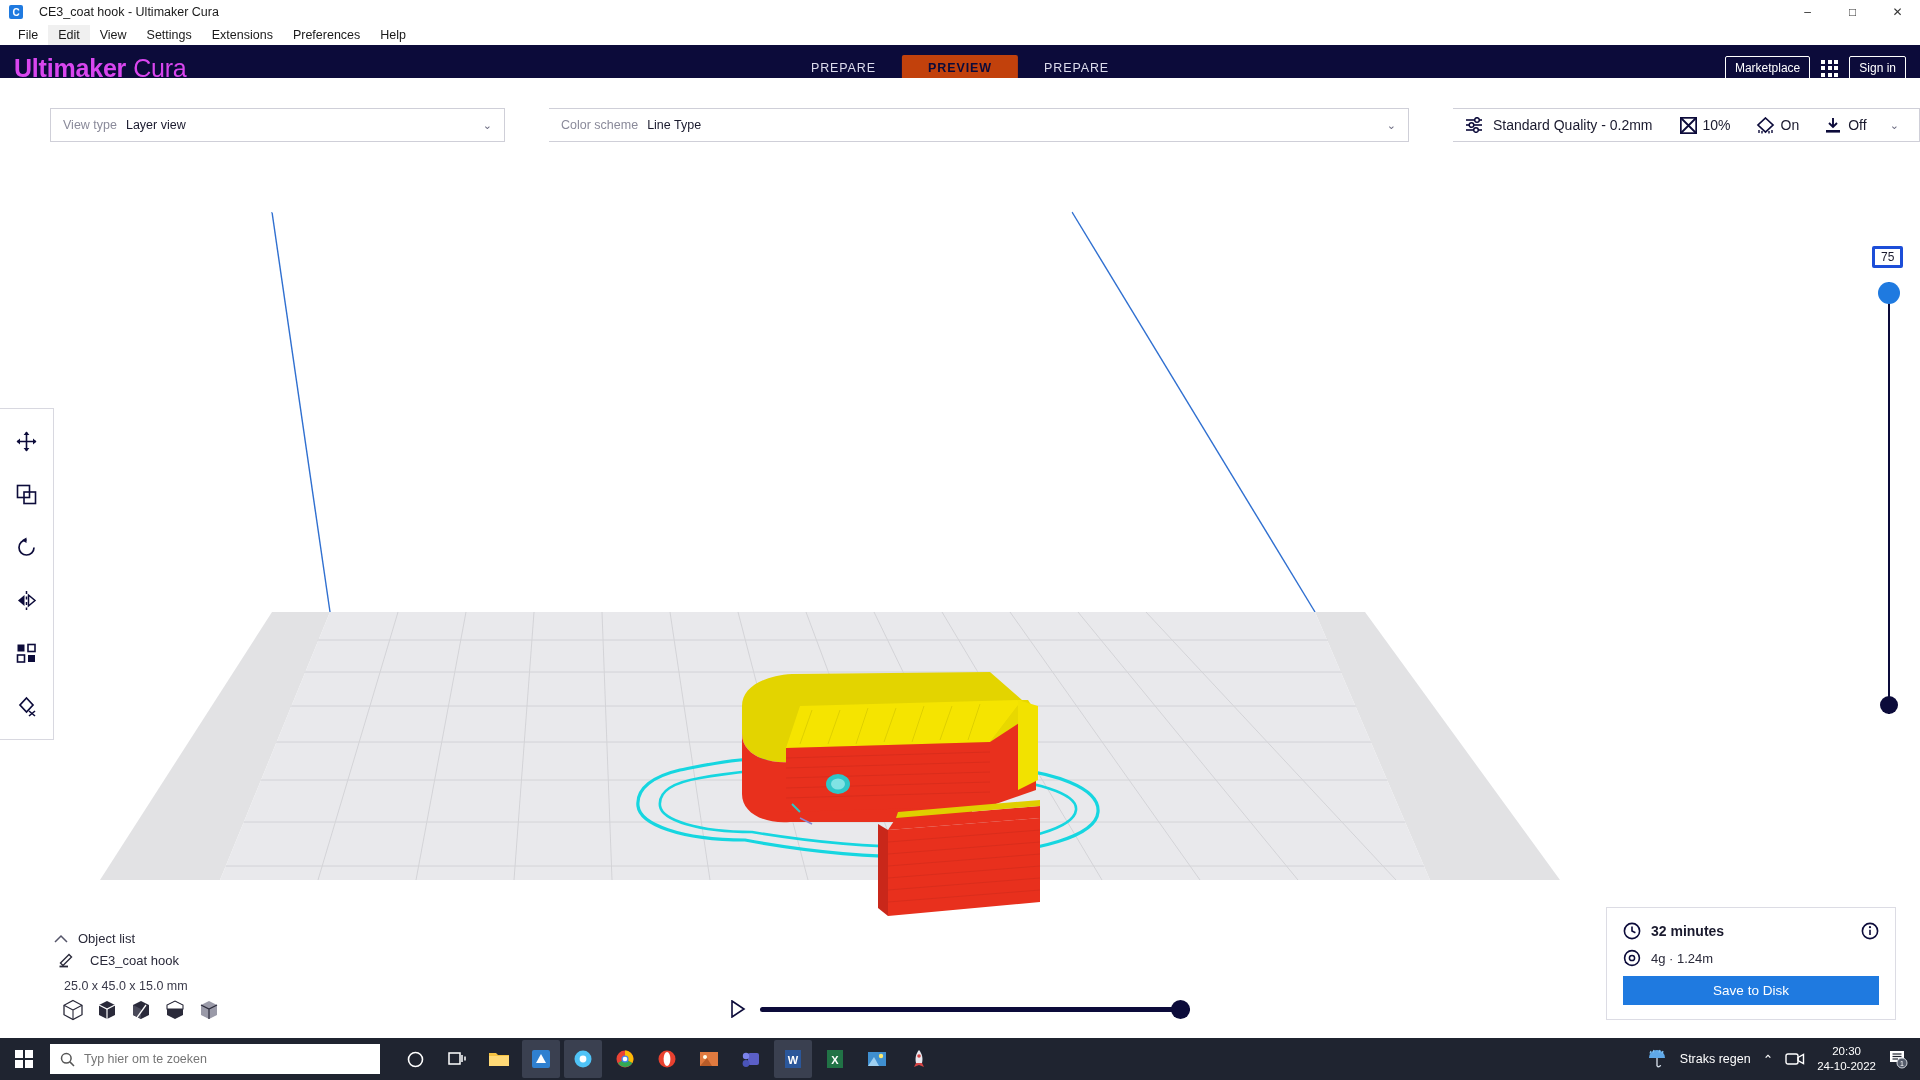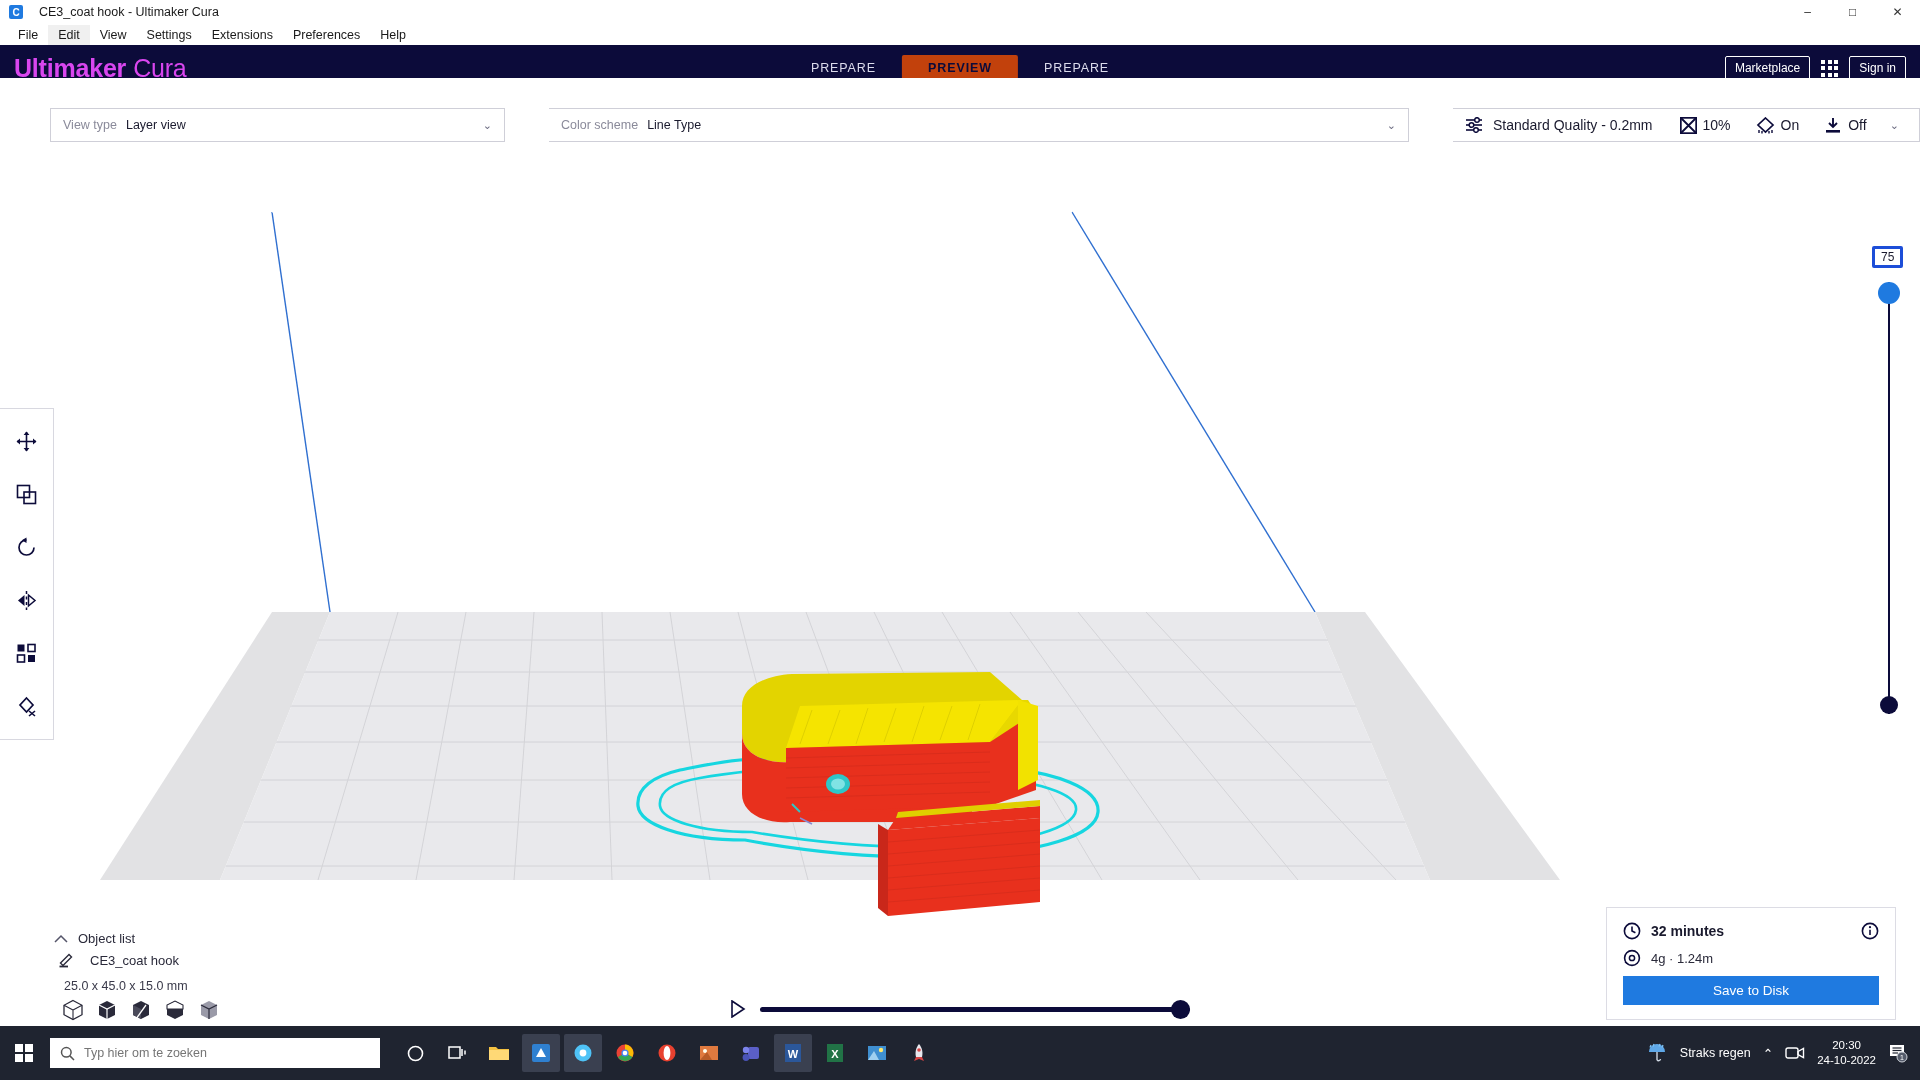--- a/index.html
+++ b/index.html
@@ -138,21 +138,21 @@
   .pc-row { display:flex; align-items:center; gap:10px; margin-bottom:9px; }
   .pc-time { font-size:14px; font-weight:bold; color:#1a1a2e; }
   .pc-mat { font-size:13px; color:#2a2a3a; }
   .pc-info { margin-left:auto; }
   .savebtn {
     width:100%; background:#1f7ae0; color:#fff; border:none; height:29px;
     font-size:13.5px; font-family:"Liberation Sans",sans-serif; cursor:pointer;
   }
   
   .taskbar {
-    position:absolute; left:0; right:0; bottom:0; height:54px;
+    position:absolute; left:0; right:0; bottom:0; height:42px;
     background:#1f2430; display:flex; align-items:center;
   }
   .start {
     width:48px; height:100%; display:flex; align-items:center; justify-content:center;
   }
   .winlogo { display:grid; grid-template-columns:repeat(2,8px); gap:2.5px; }
   .winlogo i { width:8px; height:8px; background:#fff; display:block; }
   .searchbox {
     width:330px; height:30px; background:#ffffff; display:flex; align-items:center;
     padding:0 10px; gap:9px; margin-left:2px;

